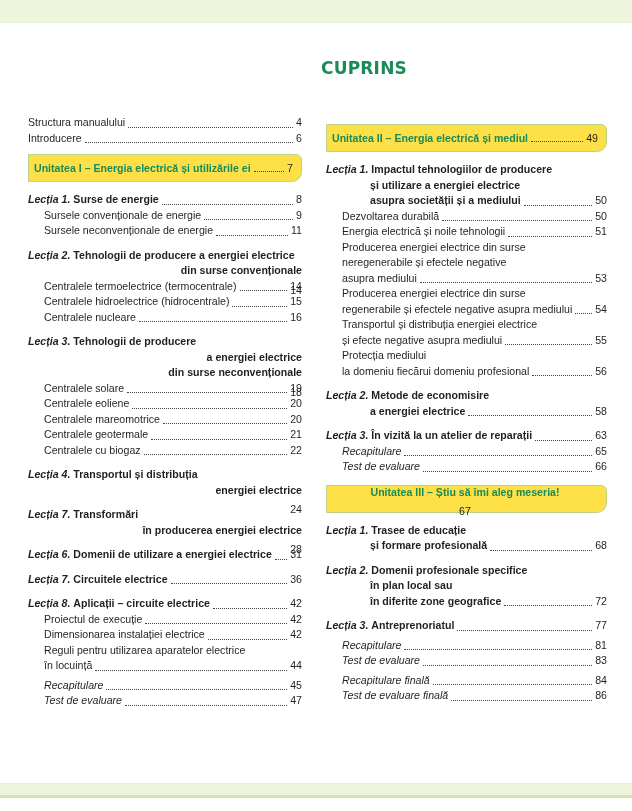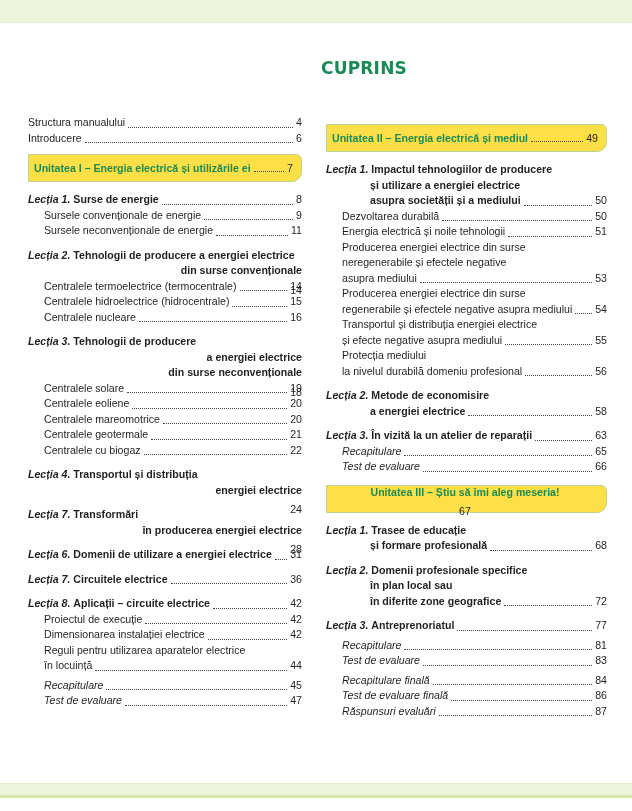--- a/index.html
+++ b/index.html
@@ -290,21 +290,21 @@
     </div>
   <div class="line sub">
       <span class="txt">și efecte negative asupra mediului</span>
       <span class="dots"></span>
       <span class="pg">55</span>
     </div>
   <div class="line nodots sub">
       <span class="txt">Protecția mediului</span>
     </div>
   <div class="line sub">
-      <span class="txt">la nivelul durabilă domeniu profesional</span>
+      <span class="txt">la domeniu fiecărui domeniu profesional</span>
       <span class="dots"></span>
       <span class="pg">56</span>
     </div>
 
   <div class="gap"></div>
   <div class="line nodots">
       <span class="txt"><span class="lectia-prefix">Lecția 2.</span> <span class="bold">Metode de economisire</span></span>
     </div>
   <div class="line" style="padding-left:44px">
       <span class="txt bold">a energiei electrice</span>
@@ -378,21 +378,16 @@
   <div class="line sub ital">
       <span class="txt">Recapitulare finală</span>
       <span class="dots"></span>
       <span class="pg" style="font-style:normal">84</span>
     </div>
   <div class="line sub ital">
       <span class="txt">Test de evaluare finală</span>
       <span class="dots"></span>
       <span class="pg" style="font-style:normal">86</span>
     </div>
-  <div class="line sub ital">
-      <span class="txt">Răspunsuri evaluări</span>
-      <span class="dots"></span>
-      <span class="pg" style="font-style:normal">87</span>
-    </div>
 </div>
 
 <div class="bottom-band"></div>
 <div class="bottom-line"></div>
 
 </body></html>

